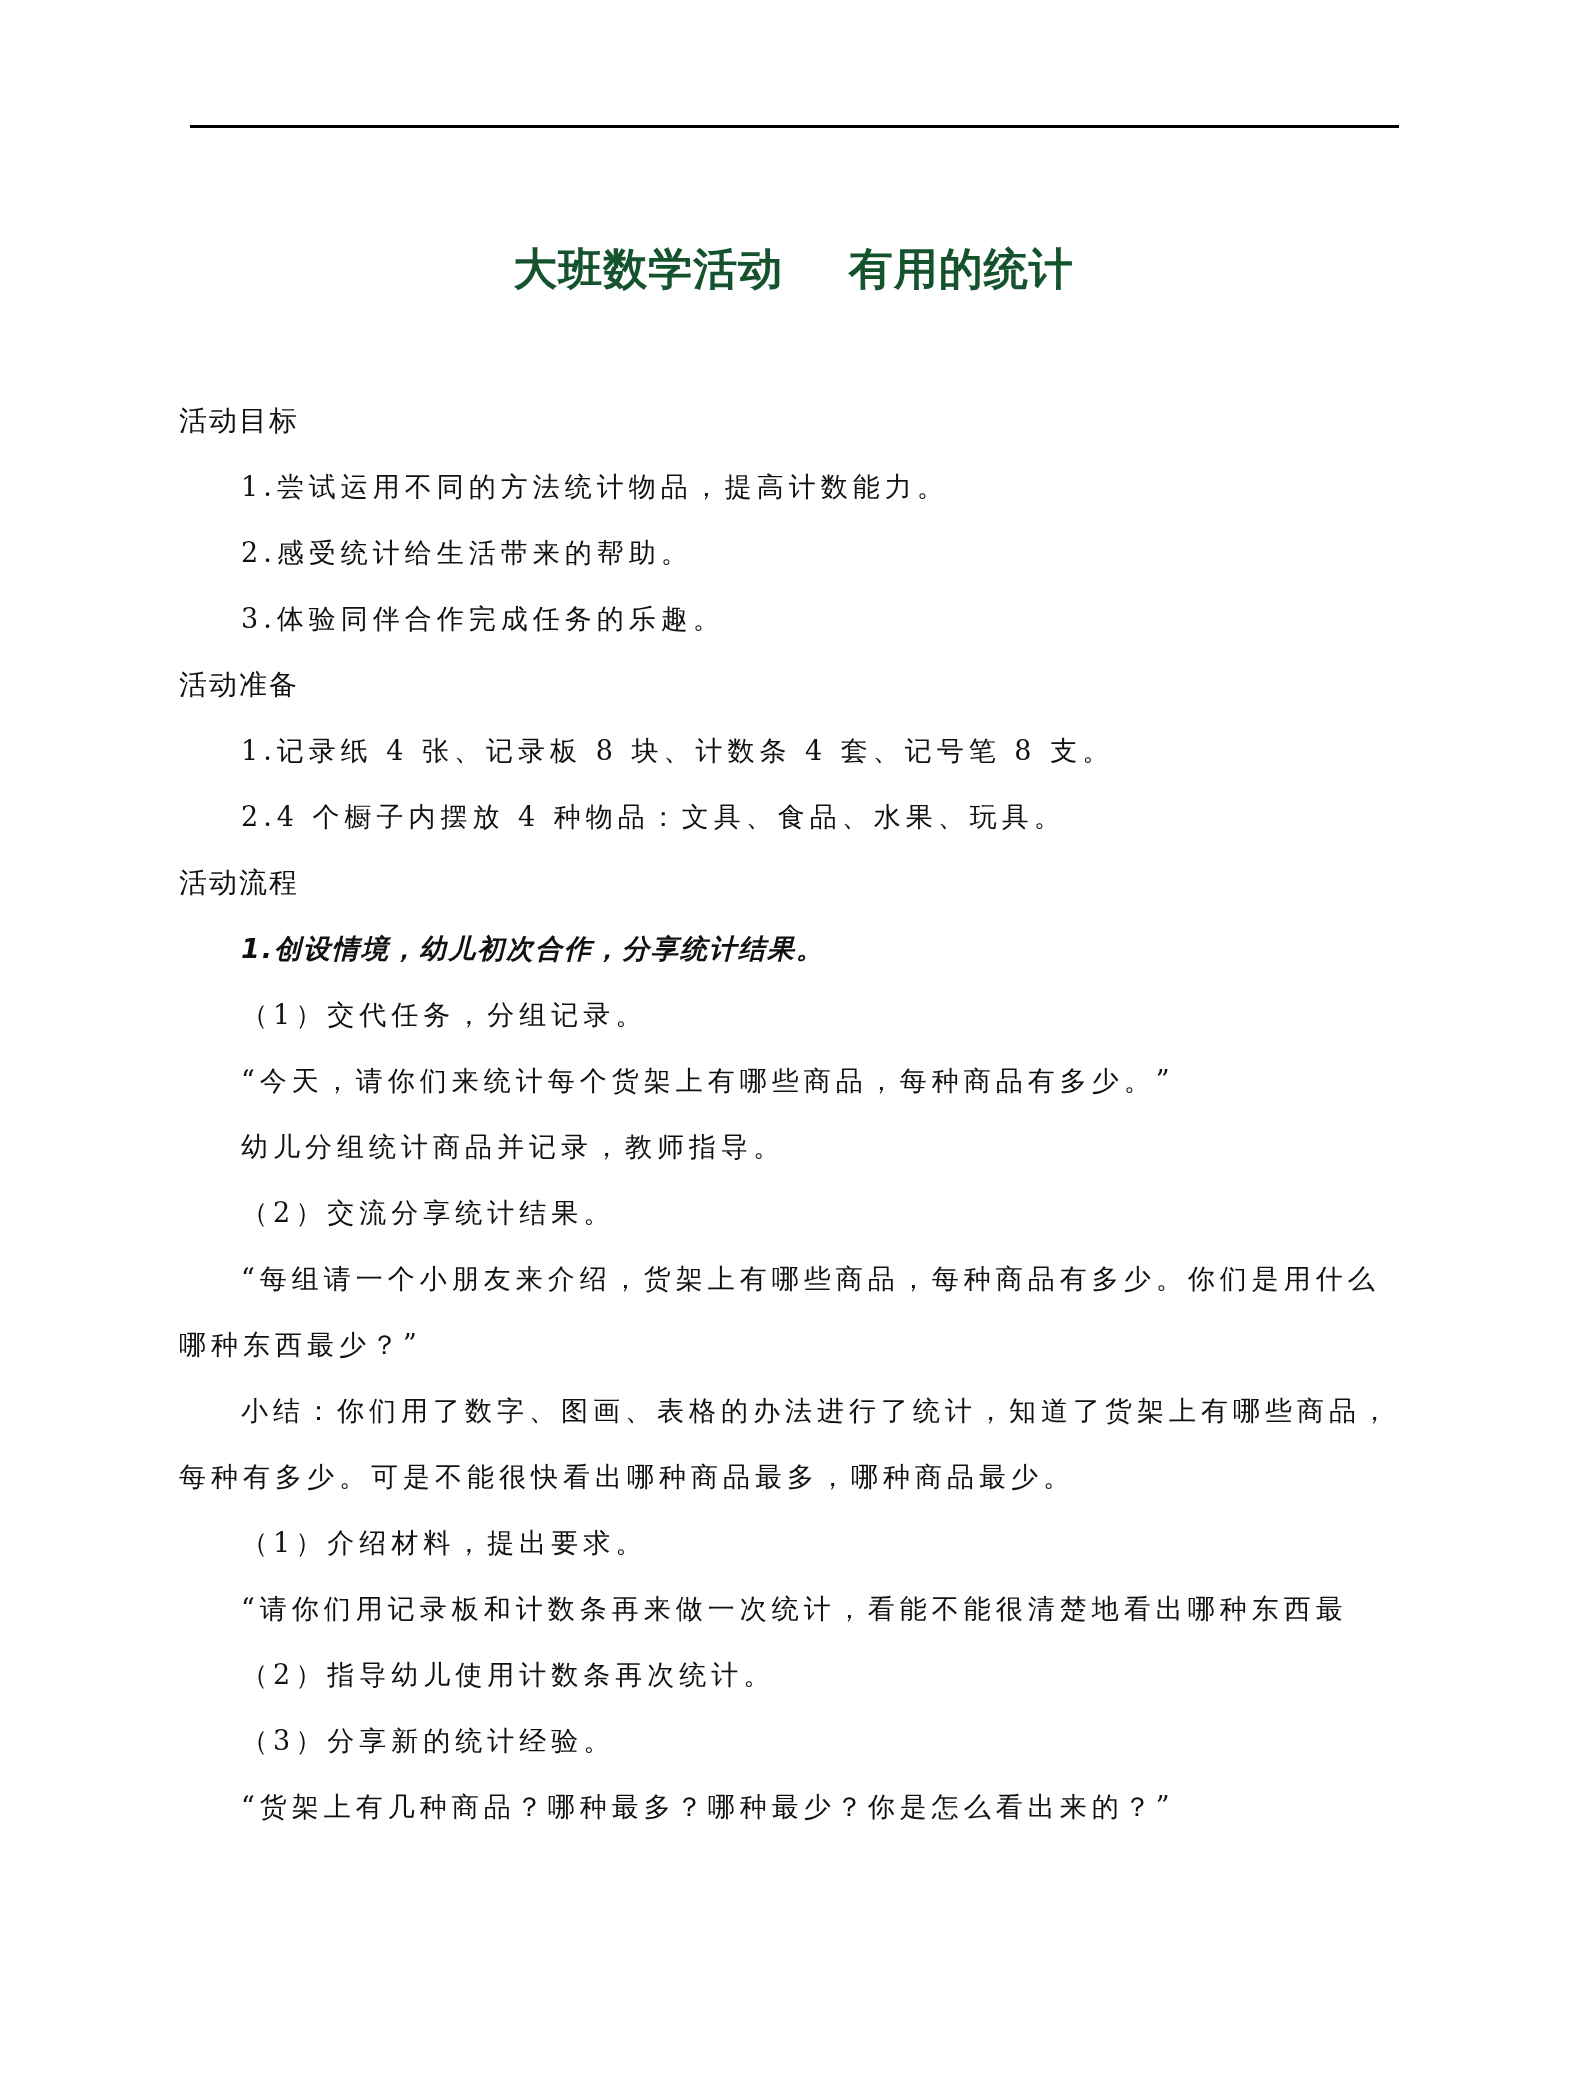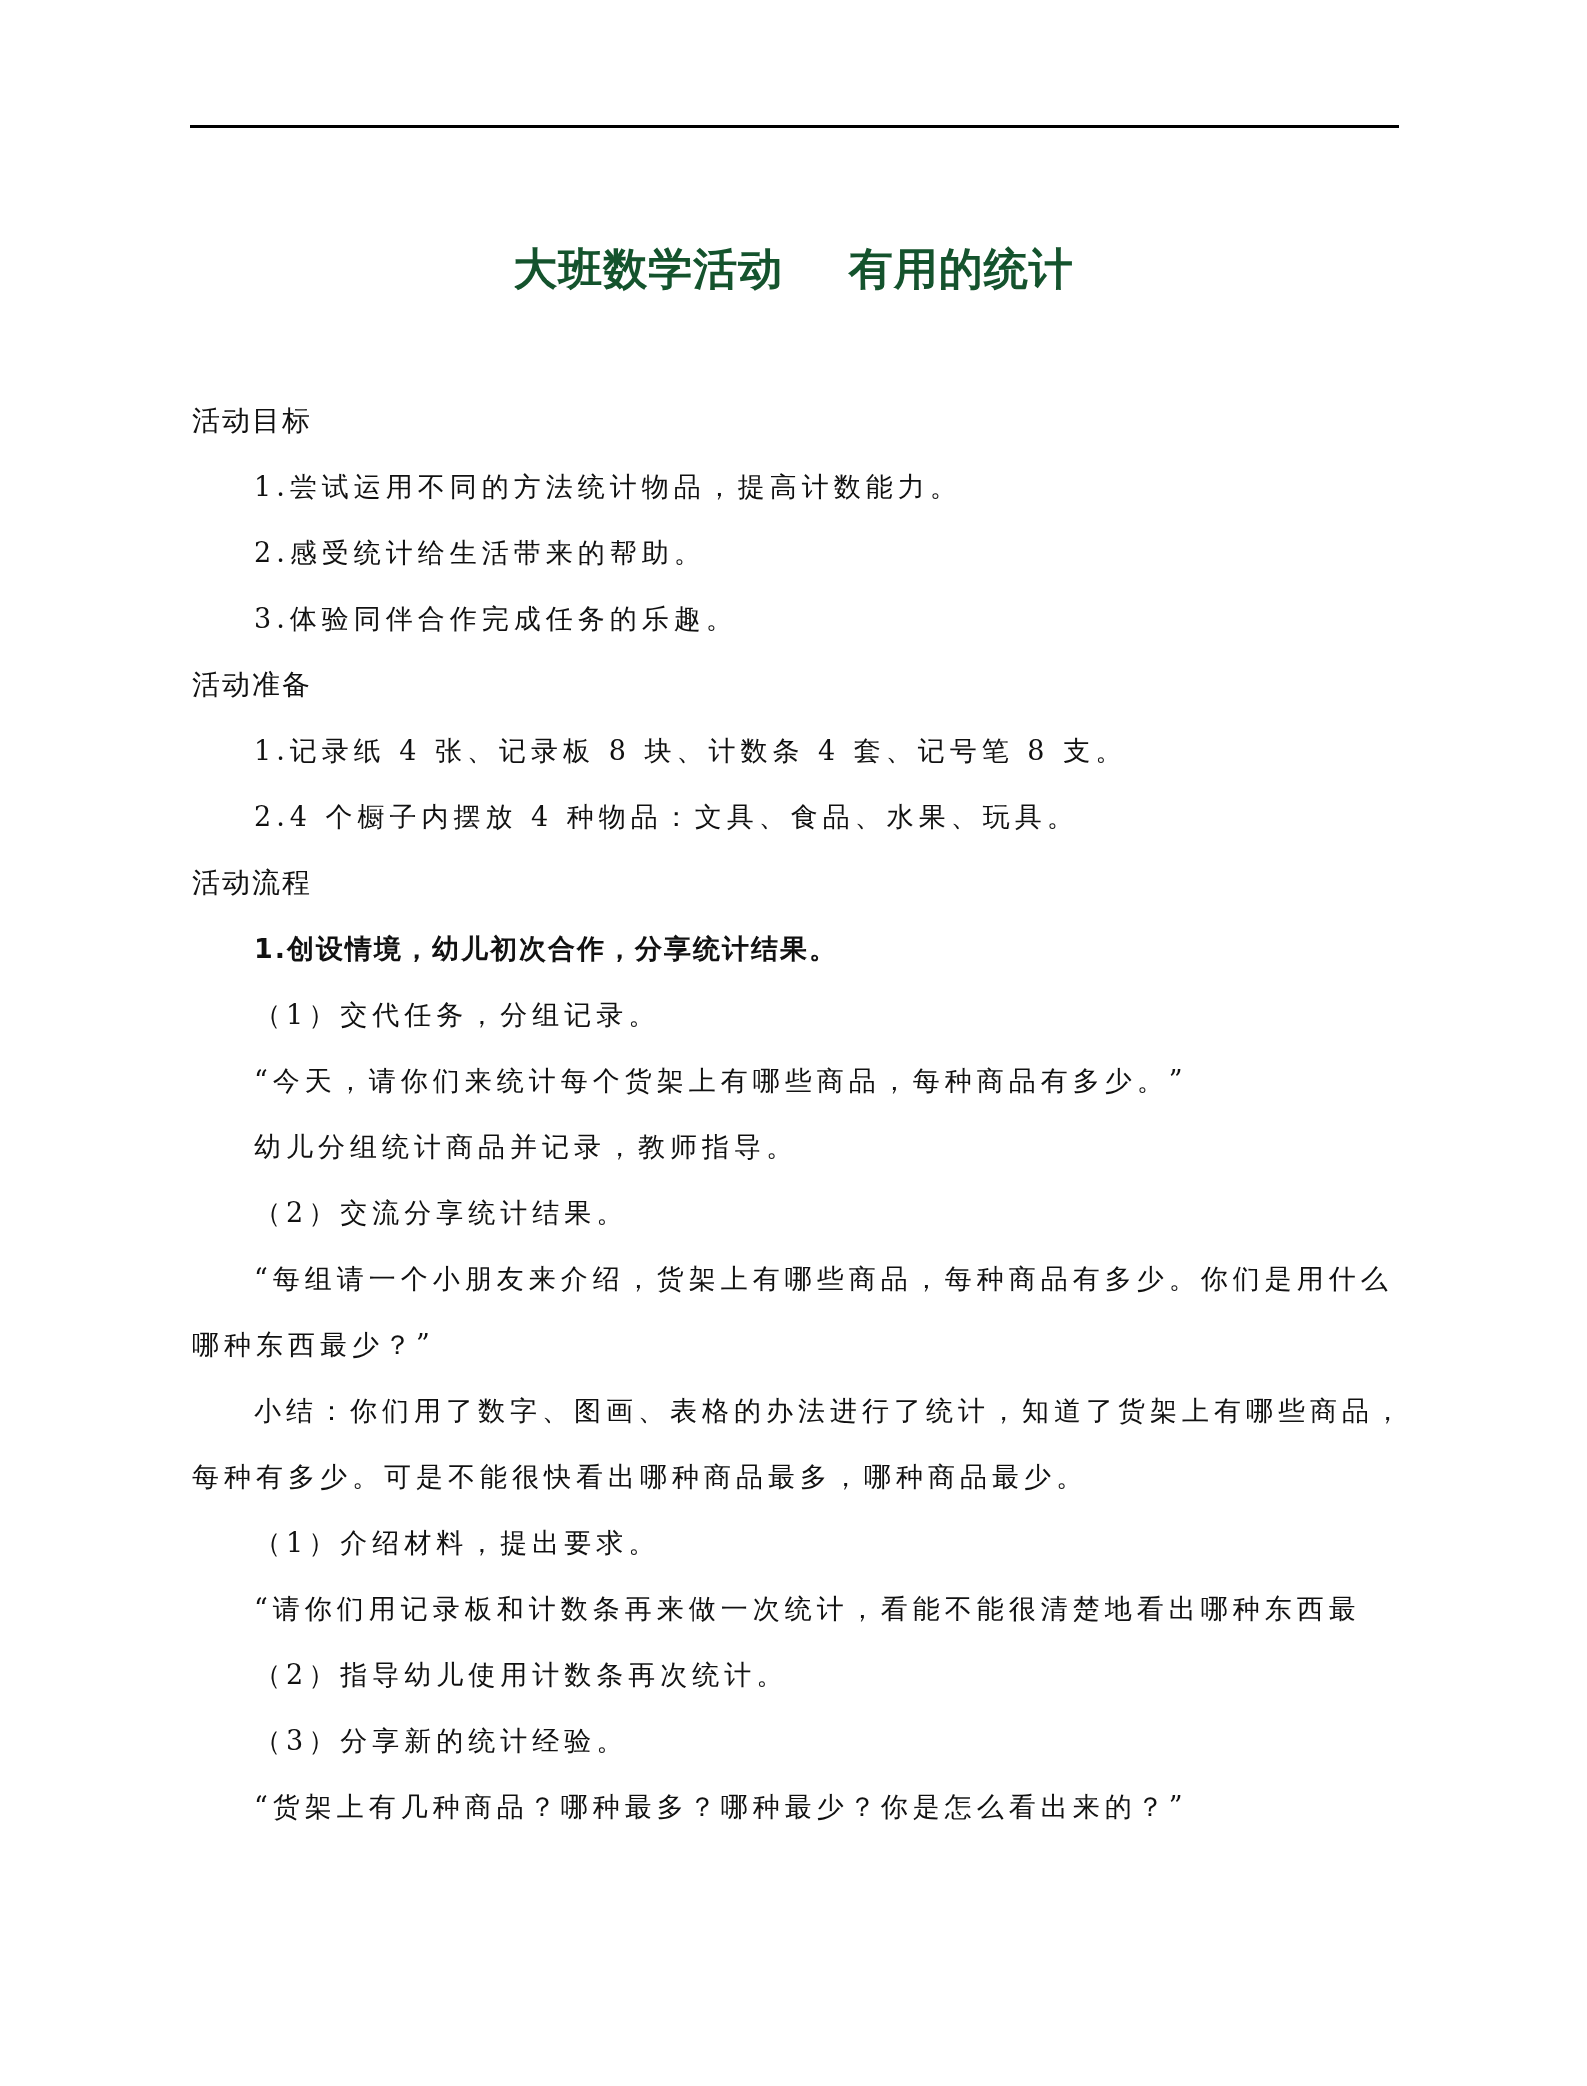--- a/index.html
+++ b/index.html
@@ -2,25 +2,25 @@
 <html><head>
 <meta charset="utf-8">
 <style>
   html, body { margin:0; padding:0; background:#ffffff; }
   body { width:1587px; height:2086px; position:relative; overflow:hidden;
          font-family:"DejaVu Serif","Liberation Serif",serif; color:#111; }
   .rule { position:absolute; left:190px; top:125px; width:1209px; height:3px; background:#000; }
   .title { position:absolute; left:0; width:1587px; top:240px; text-align:center;
            font-family:"DejaVu Sans","Liberation Sans",sans-serif; font-size:44px;
            font-weight:bold; letter-spacing:1px; color:#14532d; white-space:pre; }
-  .content { position:absolute; left:192px; top:388px; width:1210px; }
+  .content { position:absolute; left:179px; top:388px; width:1210px; }
   .line { font-size:27px; line-height:66px; height:66px; letter-spacing:5px; white-space:nowrap; }
   .heading { font-family:"DejaVu Sans","Liberation Sans",sans-serif; font-size:28px; letter-spacing:2px; }
   .indent { padding-left:62px; }
-  .bold { font-family:"DejaVu Sans","Liberation Sans",sans-serif; font-weight:bold; letter-spacing:2px; }
+  .bold { font-family:"DejaVu Sans","Liberation Sans",sans-serif; font-weight:bold; letter-spacing:2px;font-style:italic; }
   .cont { padding-left:0; }
 </style>
 </head>
 <body>
 
 <div class="rule"></div>
 <div class="title">大班数学活动    有用的统计</div>
 
 <div class="content">
   <div class="line heading">活动目标</div>

